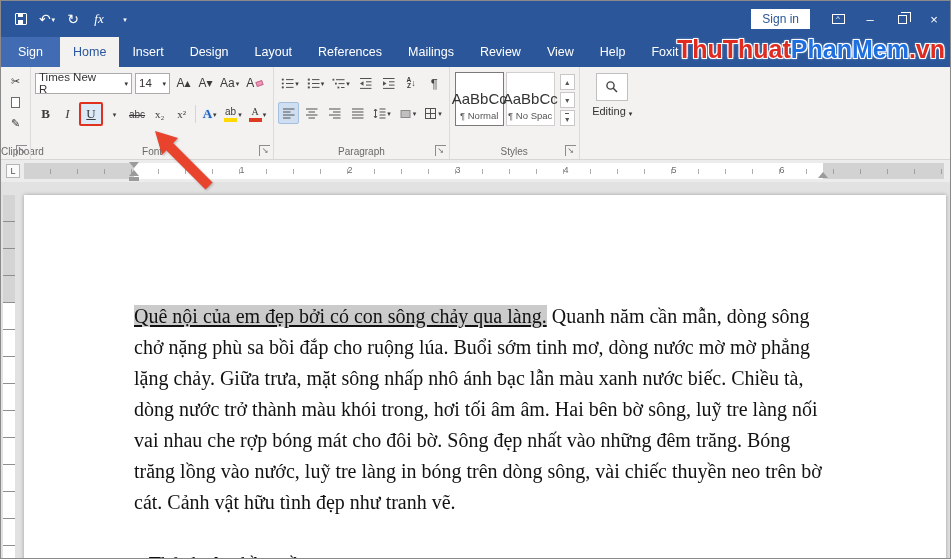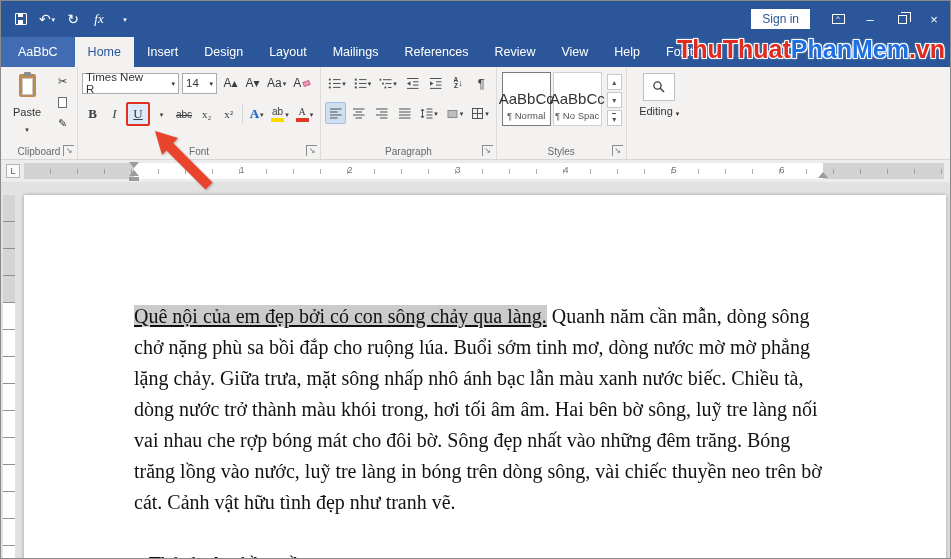--- a/index.html
+++ b/index.html
@@ -175,44 +175,39 @@
       <button class="wbtn">
           <span class="icon-restore"></span>
         </button>
       <button class="wbtn">
           <span>×</span>
         </button>
     </div>
   </header>
 
   <nav class="tabs">
-    <div class="tab file">AaBbC</div>
+    <div class="tab file">Sign</div>
     <div class="tab active">Home</div>
     <div class="tab">Insert</div>
     <div class="tab">Design</div>
     <div class="tab">Layout</div>
+    <div class="tab">References</div>
     <div class="tab">Mailings</div>
-    <div class="tab">References</div>
     <div class="tab">Review</div>
     <div class="tab">View</div>
     <div class="tab">Help</div>
     <div class="tab">Foxit</div>
   </nav>
 
   <div class="watermark"><span class="w1">ThuThuat</span><span class="w2">PhanMem</span><span class="w3">.vn</span></div>
 
   <section class="ribbon">
 
     <div class="group">
       <div class="clip-body">
-        <button class="paste">
-          <span class="icon-clip"></span>
-          <span>Paste</span>
-          <span class="mini-caret">▾</span>
-        </button>
         <div class="clip-mini">
           <button class="sbtn">
               <span>✂</span>
             </button>
           <button class="sbtn">
               <span class="icon-copy"></span>
             </button>
           <button class="sbtn">
               <span>✎</span>
             </button>

